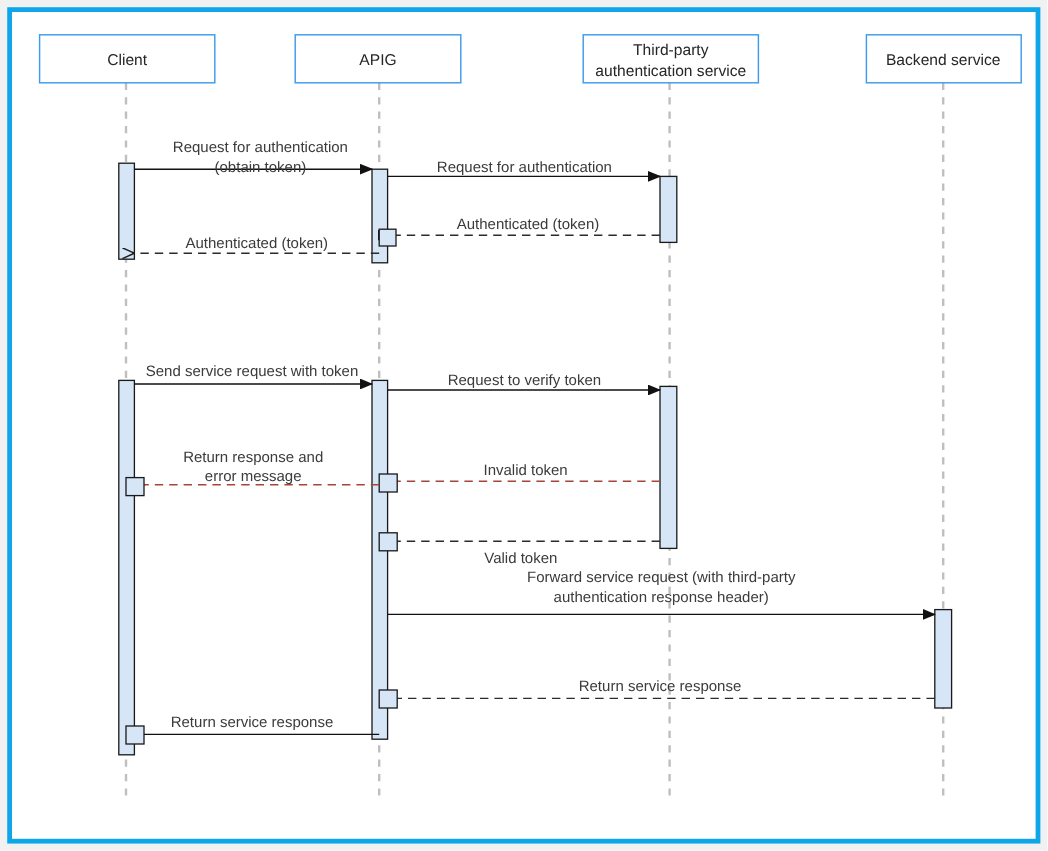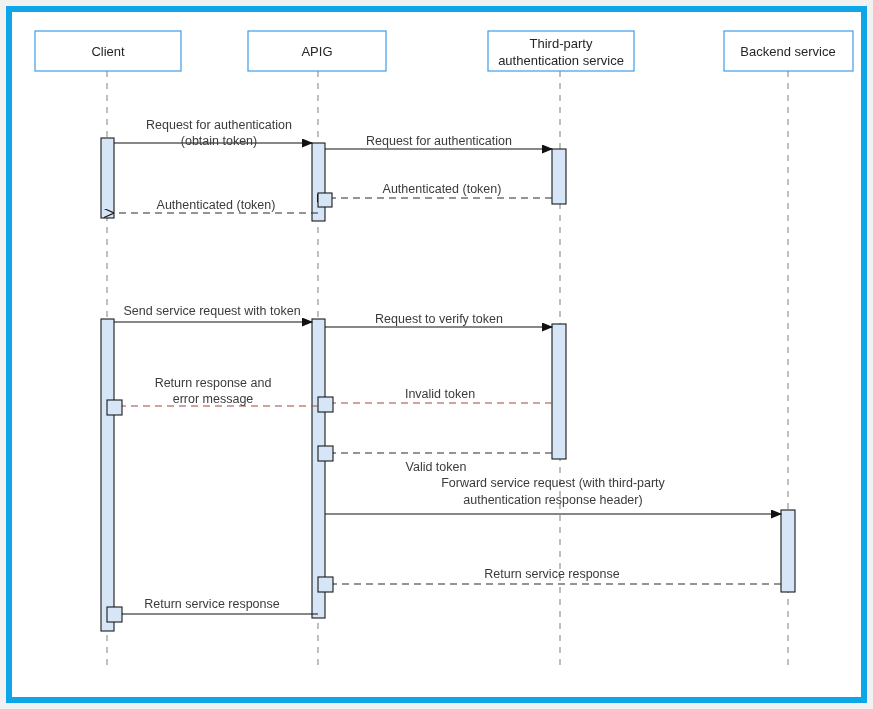--- a/index.html
+++ b/index.html
@@ -15,21 +15,21 @@
     background: #f1f1f1;
     overflow: hidden;
   }
   #canvas {
     position: absolute;
     left: 6px;
     top: 6px;
     width: 861px;
     height: 697px;
     background: #ffffff;
-    border: 6px solid #0ea5e9;
+    border: 4px solid #0ea5e9;
     box-sizing: border-box;
   }
   svg { display: block; }
   .msg-label {
     font-family: "Liberation Sans", sans-serif;
     font-size: 12.5px;
     fill: #3b3b3b;
   }
   .participant-label {
     font-family: "Liberation Sans", sans-serif;

